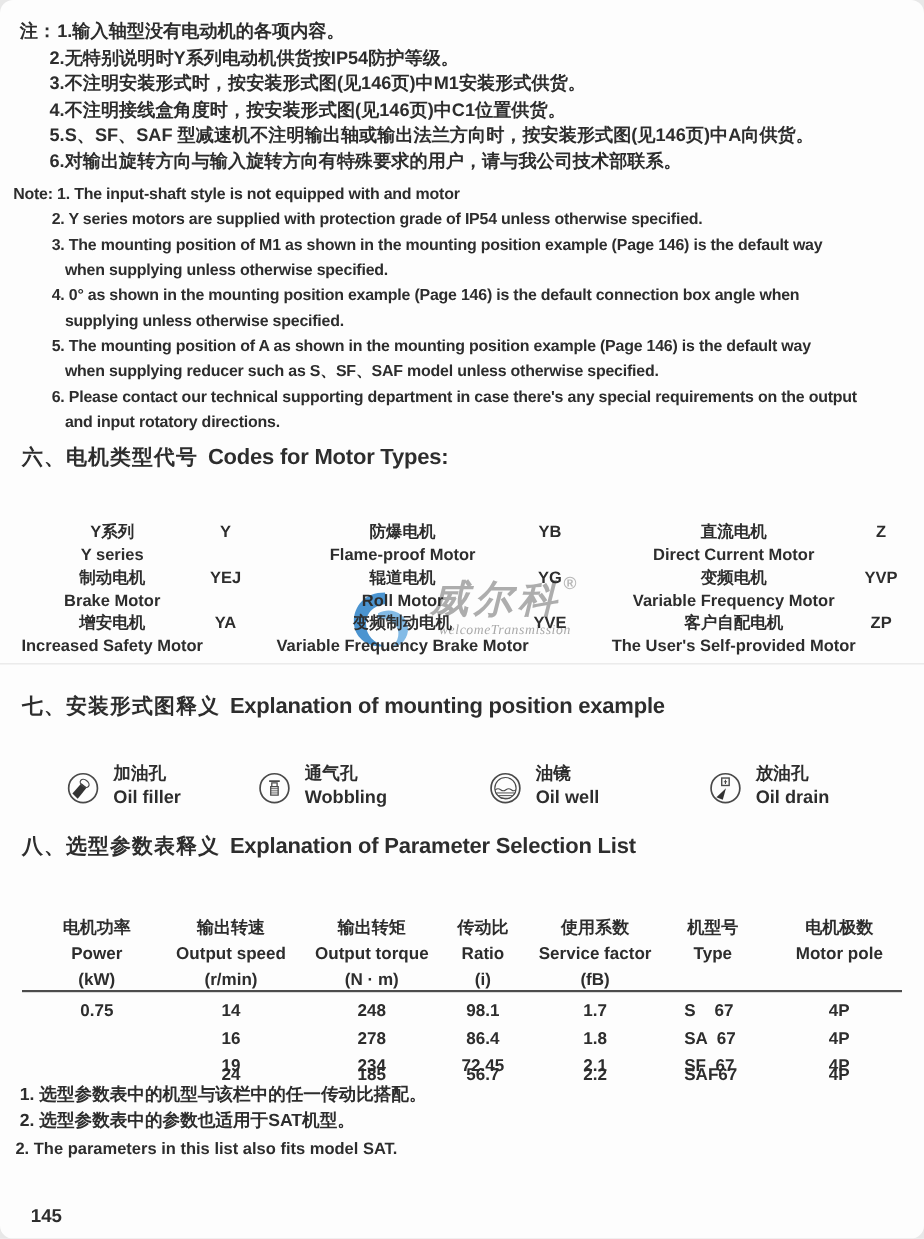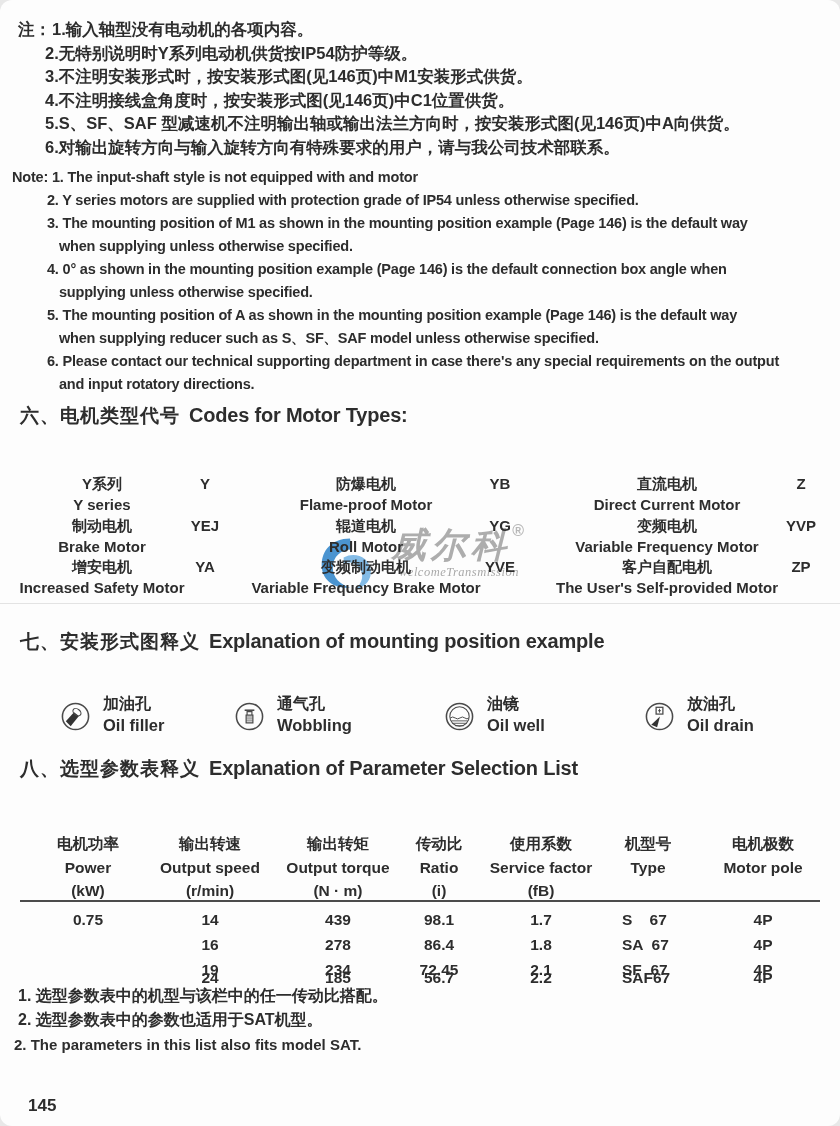--- a/index.html
+++ b/index.html
@@ -217,21 +217,21 @@
     <span class="ph pc4 hr1">Service factor</span>
     <span class="ph pc4 hr2">(fB)</span>
     <span class="ph pc5 hr0">机型号</span>
     <span class="ph pc5 hr1">Type</span>
     <span class="ph pc6 hr0">电机极数</span>
     <span class="ph pc6 hr1">Motor pole</span>
     <div class="p-divider"></div>
 
     <span class="pd pc0 dr0">0.75</span>
     <span class="pd pc1 dr0">14</span>
-    <span class="pd pc2 dr0">439</span>
+    <span class="pd pc2 dr0">248</span>
     <span class="pd pc3 dr0">98.1</span>
     <span class="pd pc4 dr0">1.7</span>
     <span class="pd type dr0">S    67</span>
     <span class="pd pc6 dr0">4P</span>
 
     <span class="pd pc1 dr1">16</span>
     <span class="pd pc2 dr1">278</span>
     <span class="pd pc3 dr1">86.4</span>
     <span class="pd pc4 dr1">1.8</span>
     <span class="pd type dr1">SA  67</span>

